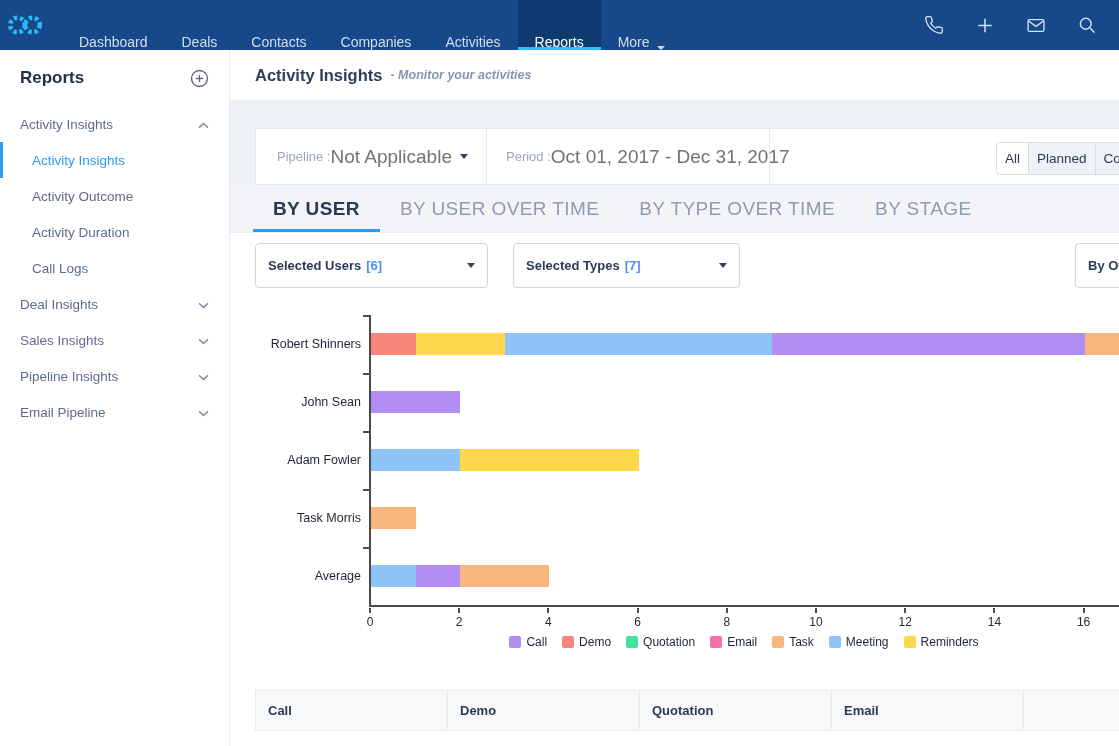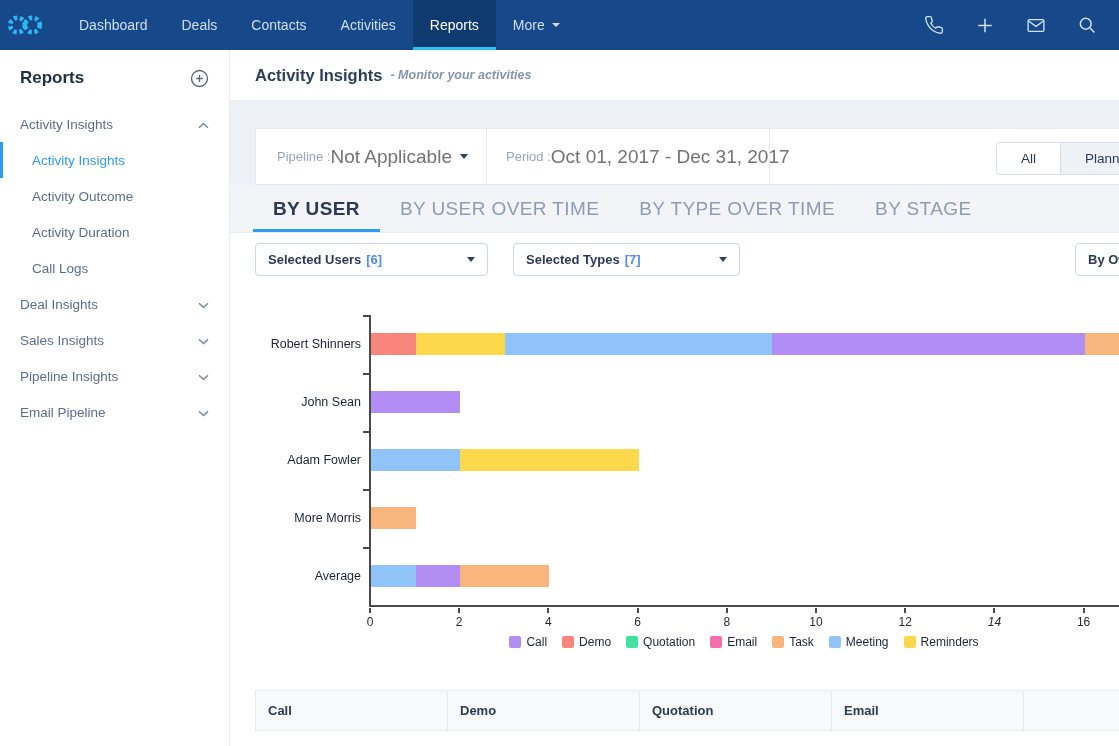--- a/index.html
+++ b/index.html
@@ -3,21 +3,21 @@
 <meta charset="utf-8">
 <style>
   * { margin:0; padding:0; box-sizing:border-box; }
   body { font-family:"Liberation Sans", sans-serif; background:#fff; }
   .page { position:relative; width:1119px; height:746px; overflow:hidden; background:#fff; }
 
   
   .navbar { position:absolute; top:0; left:0; right:0; height:50px; background:#17498a; display:flex; align-items:stretch; }
   .logo { width:50px; display:flex; align-items:center; justify-content:center; cursor:pointer; }
   .nav-items { display:flex; align-items:stretch; margin-left:12px; }
-  .nav-item { display:flex; align-items:center; padding:0 17px; color:#cfdff2; font-size:14px; position:relative; cursor:pointer; white-space:nowrap; }
+  .nav-item { display:flex; align-items:flex-end; padding:0 17px; color:#cfdff2; font-size:14px; position:relative; cursor:pointer; white-space:nowrap; }
   .nav-item.active { background:#0e3a70; color:#fff; }
   .nav-item.active::after { content:""; position:absolute; left:0; right:0; bottom:0; height:3px; background:#29c0f2; }
   .nav-caret { margin-left:7px; width:0; height:0; border-left:4px solid transparent; border-right:4px solid transparent; border-top:4.5px solid #cfdff2; }
   .nav-icons { margin-left:auto; display:flex; align-items:center; gap:31px; padding-right:22px; }
   .nav-icon { width:20px; height:20px; cursor:pointer; display:flex; }
 
   
   .sidebar { position:absolute; top:50px; left:0; width:230px; bottom:0; background:#fff; border-right:1px solid #e8ebf0; }
   .sidebar-head { height:56px; display:flex; align-items:center; justify-content:space-between; padding:0 20px; }
   .sidebar-title { font-size:17px; font-weight:700; color:#223148; }
@@ -34,29 +34,29 @@
   .page-subtitle { font-size:12.5px; font-style:italic; color:#8595ae; margin-left:8px; font-weight:700; }
   .band { position:absolute; top:50px; height:85px; left:0; right:0; background:#edf0f4; }
 
   .filter-card { position:absolute; top:78px; left:25px; right:0; height:57px; background:#fff; border:1px solid #e4e9f0; border-right:none; }
   .f-group { position:absolute; top:0; bottom:0; display:flex; align-items:center; cursor:pointer; }
   .f-label { font-size:13px; color:#9aa6bb; }
   .f-value { font-size:19px; font-weight:400; color:#737373; white-space:nowrap; }
   .caret-tri { width:0; height:0; border-left:4.5px solid transparent; border-right:4.5px solid transparent; border-top:5px solid #33425c; margin-left:8px; }
   .vdiv { position:absolute; top:0; bottom:0; width:1px; background:#e6eaf0; }
   .segmented { position:absolute; left:740px; top:13px; display:flex; }
-  .seg-btn { height:33px; line-height:31px; padding:0 24px; font-size:13.5px; color:#2b3a55; background:#eef1f5; border:1px solid #d8dee7; border-left:none; cursor:pointer; white-space:nowrap; }
+  .seg-btn { height:33px; line-height:31px; padding:0 8px; font-size:13.5px; color:#2b3a55; background:#eef1f5; border:1px solid #d8dee7; border-left:none; cursor:pointer; white-space:nowrap; }
   .seg-btn:first-child { border-left:1px solid #d8dee7; border-radius:4px 0 0 4px; }
   .seg-btn.active { background:#fff; }
 
   .tabbar { position:absolute; top:135px; left:0; right:0; height:48px; background:#f2f4f7; display:flex; padding-left:23px; border-bottom:1px solid #e9edf2; }
   .tab { padding:0 20px; display:flex; align-items:center; font-size:19px; letter-spacing:0.4px; color:#8d9cb3; font-weight:500; cursor:pointer; border-bottom:3px solid transparent; padding-top:3px; white-space:nowrap; }
   .tab.active { color:#2b3a55; font-weight:700; border-bottom-color:#2f9cf4; }
 
-  .dropdown { position:absolute; top:193px; height:33px; background:#fff; border:1px solid #ccd5e2; border-radius:4px; display:flex; align-items:center; padding:0 12px; font-size:13px; font-weight:700; color:#2b3a55; cursor:pointer; }
+  .dropdown { position:absolute; top:193px; height:45px; background:#fff; border:1px solid #ccd5e2; border-radius:4px; display:flex; align-items:center; padding:0 12px; font-size:13px; font-weight:700; color:#2b3a55; cursor:pointer; }
   .dd-count { color:#4f8ff0; margin-left:5px; font-weight:700; }
   .dd-caret { margin-left:auto; width:0; height:0; border-left:4.5px solid transparent; border-right:4.5px solid transparent; border-top:5px solid #33425c; }
 
   
   .chart { position:absolute; top:265px; left:25px; right:0; height:345px; }
   .cat-label { position:absolute; left:0; width:106px; text-align:right; font-size:12.5px; color:#1d2533; line-height:22px; white-space:nowrap; }
   .plot-clip { position:absolute; left:114px; top:0; width:750px; height:290px; overflow:hidden; }
   .bar { position:absolute; left:2px; height:22px; display:flex; }
   .seg { height:22px; }
   .vaxis { position:absolute; left:114px; top:0; width:2px; height:292px; background:#4a4a4a; }
@@ -87,20 +87,23 @@
     </div>
     <nav class="nav-items" id="nav-items">
         <div class="nav-item">
           <span>Dashboard</span>
         </div>
         <div class="nav-item">
           <span>Deals</span>
         </div>
         <div class="nav-item">
           <span>Contacts</span>
+        </div>
+        <div class="nav-item">
+          <span>Companies</span>
         </div>
         <div class="nav-item">
           <span>Activities</span>
         </div>
         <div class="nav-item active">
           <span>Reports</span>
         </div>
         <div class="nav-item">
           <span>More</span>
           <span class="nav-caret"></span>
@@ -260,21 +263,21 @@
           </div>
           <div class="bar" style="top: 250px;">
             <div class="seg" title="Meeting: 1" style="width: 44.6px; background: rgb(144, 195, 248);"></div>
             <div class="seg" title="Call: 1" style="width: 44.6px; background: rgb(178, 141, 244);"></div>
             <div class="seg" title="Task: 2" style="width: 89.2px; background: rgb(249, 181, 126);"></div>
           </div>
         </div>
         <div class="cat-label" style="top: 18px;">Robert Shinners</div>
         <div class="cat-label" style="top: 76px;">John Sean</div>
         <div class="cat-label" style="top: 134px;">Adam Fowler</div>
-        <div class="cat-label" style="top: 192px;">More Morris</div>
+        <div class="cat-label" style="top: 192px;">Task Morris</div>
         <div class="cat-label" style="top: 250px;">Average</div>
         <div class="vaxis"></div>
         <div class="haxis"></div>
         <div class="ytick" style="top: 0px;"></div>
         <div class="ytick" style="top: 58px;"></div>
         <div class="ytick" style="top: 116px;"></div>
         <div class="ytick" style="top: 174px;"></div>
         <div class="ytick" style="top: 232px;"></div>
         <div class="xtick" style="left: 114px;"></div>
         <div class="xlabel" style="left: 115px;">0</div>
@@ -284,21 +287,21 @@
         <div class="xlabel" style="left: 293.4px;">4</div>
         <div class="xtick" style="left: 381.6px;"></div>
         <div class="xlabel" style="left: 382.6px;">6</div>
         <div class="xtick" style="left: 470.8px;"></div>
         <div class="xlabel" style="left: 471.8px;">8</div>
         <div class="xtick" style="left: 560px;"></div>
         <div class="xlabel" style="left: 561px;">10</div>
         <div class="xtick" style="left: 649.2px;"></div>
         <div class="xlabel" style="left: 650.2px;">12</div>
         <div class="xtick" style="left: 738.4px;"></div>
-        <div class="xlabel" style="left: 739.4px; font-style: italic;">14</div>
+        <div class="xlabel" style="left: 739.4px;">14</div>
         <div class="xtick" style="left: 827.6px;"></div>
         <div class="xlabel" style="left: 828.6px;">16</div>
         <div class="legend">
           <div class="legend-item">
             <span class="swatch" style="background: rgb(178, 141, 244);"></span>
             <span>Call</span>
           </div>
           <div class="legend-item">
             <span class="swatch" style="background: rgb(249, 134, 125);"></span>
             <span>Demo</span>

